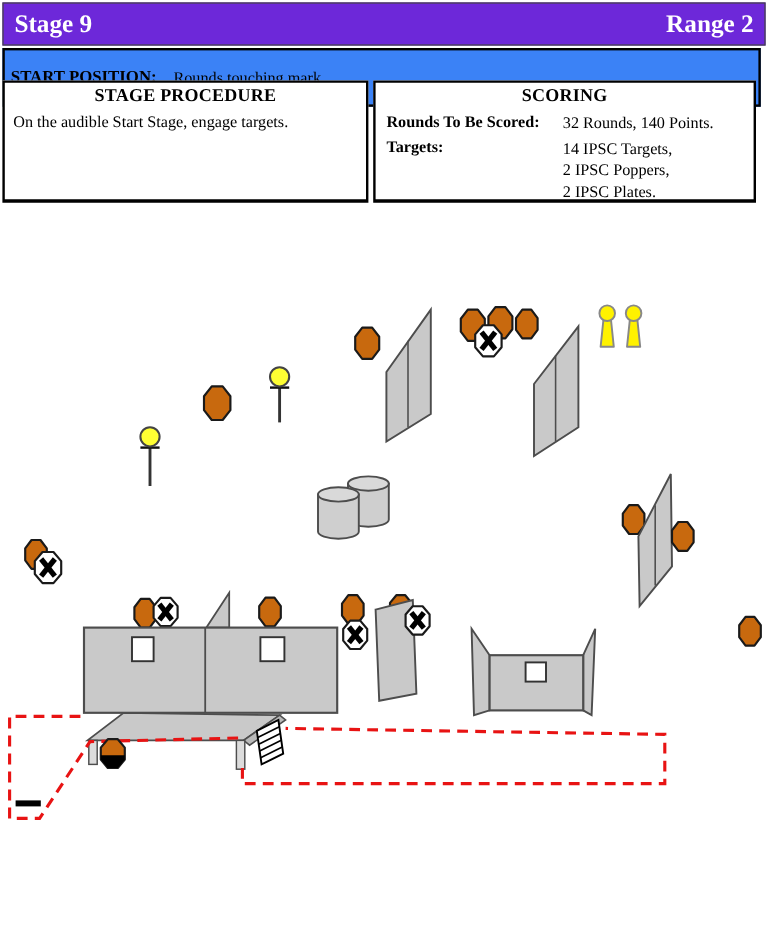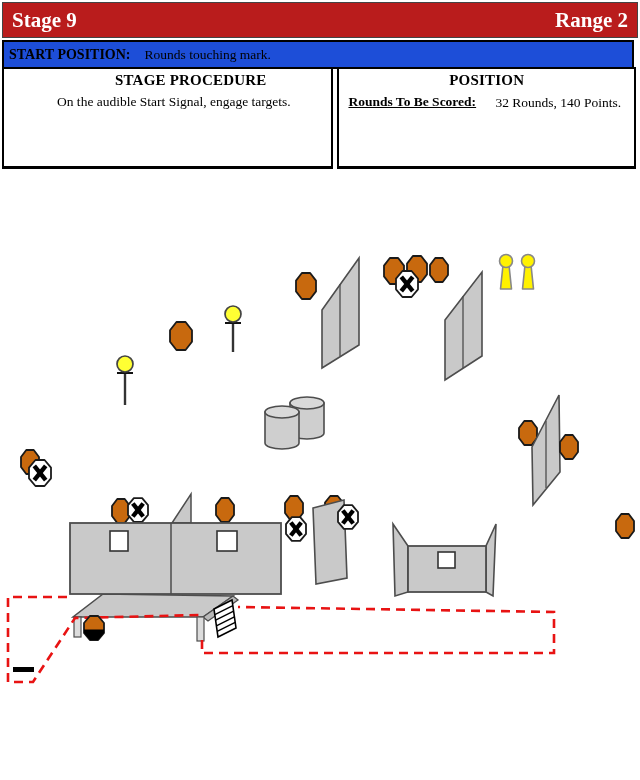--- a/index.html
+++ b/index.html
@@ -1,34 +1,34 @@
 <!DOCTYPE html>
 <html><head>
 <meta charset="utf-8">
 <style>
   html,body{margin:0;padding:0;}
   body{width:640px;height:780px;background:#fff;position:relative;overflow:hidden;
        font-family:"Liberation Serif","DejaVu Serif",serif;color:#000;}
   #stage-sheet{position:relative;width:640px;height:780px;}
   #diagram-svg{position:absolute;left:0;top:0;}
-  .titlebar{position:absolute;left:2px;top:2px;width:616px;height:30px;background:#b91c1c;
+  .titlebar{position:absolute;left:2px;top:2px;width:616px;height:30px;background:#6d28d9;
             color:#fff;display:flex;justify-content:space-between;align-items:center;
             padding:2px 9px;font-weight:bold;font-size:21px;border:1px solid #444;}
   .startrow{position:absolute;left:2px;top:40px;width:618px;height:17px;border:2px solid #000;
-            padding:4px 5px;font-size:14px;display:flex;align-items:center;background:#1d4ed8;}
+            padding:14px 5px;font-size:14px;display:flex;align-items:center;background:#3b82f6;}
   .startrow .lbl{font-weight:bold;}
   .startrow .val{margin-left:14px;font-size:13.5px;}
   .cols{position:absolute;left:2px;top:67px;width:634px;display:flex;gap:4px;}
   .cell{border:2px solid #000;border-bottom-width:3px;background:#fff;}
-  .cell.procedure{width:301px;height:97px;padding-left:46px;}
+  .cell.procedure{width:301px;height:97px;}
   .cell.scoring{width:315px;height:97px;}
   .cell h3{text-align:center;font-size:15px;margin:3px 0 5px;font-weight:bold;letter-spacing:.2px;}
   .cell.procedure p{margin:0;padding:0 7px;font-size:13.5px;}
   .scoring .srow{display:flex;padding:0 4px 0 9px;font-size:13.5px;margin-bottom:3px;}
-  .scoring .slabel{width:147px;flex:none;font-weight:bold;text-decoration:underline;}
+  .scoring .slabel{width:147px;flex:none;font-weight:bold;}
   .scoring .slines div{line-height:18px;}
 </style>
 </head>
 <body>
 
 <div id="stage-sheet">
 
   <svg id="diagram-svg" width="640" height="780" viewBox="0 0 640 780">
       <polygon points="117.274,499 124.726,499 130,506.032 130,515.968 124.726,523 117.274,523 112,515.968 112,506.032" fill="#C8690E" stroke="#1A1A1A" stroke-width="1.8" stroke-linejoin="round"></polygon>
       <polygon points="221.274,498 228.726,498 234,505.032 234,514.968 228.726,522 221.274,522 216,514.968 216,505.032" fill="#C8690E" stroke="#1A1A1A" stroke-width="1.8" stroke-linejoin="round"></polygon>
@@ -110,25 +110,33 @@
   </div>
 
   <div class="startrow">
     <span class="lbl">START POSITION:</span>
     <span class="val">Rounds touching mark.</span>
   </div>
 
   <div class="cols">
     <div class="cell procedure">
       <h3>STAGE PROCEDURE</h3>
-      <p>On the audible Start Signal, engage targets.</p>
+      <p>On the audible Start Stage, engage targets.</p>
     </div>
     <div class="cell scoring">
-      <h3>POSITION</h3>
+      <h3>SCORING</h3>
       <div class="srow">
         <div class="slabel">Rounds To Be Scored:</div>
         <div class="slines">
           <div>32 Rounds, 140 Points.</div>
+        </div>
+      </div>
+      <div class="srow">
+        <div class="slabel">Targets:</div>
+        <div class="slines">
+          <div>14 IPSC Targets,</div>
+          <div>2 IPSC Poppers,</div>
+          <div>2 IPSC Plates.</div>
         </div>
       </div>
     </div>
   </div>
 </div>
 
 </body></html>

